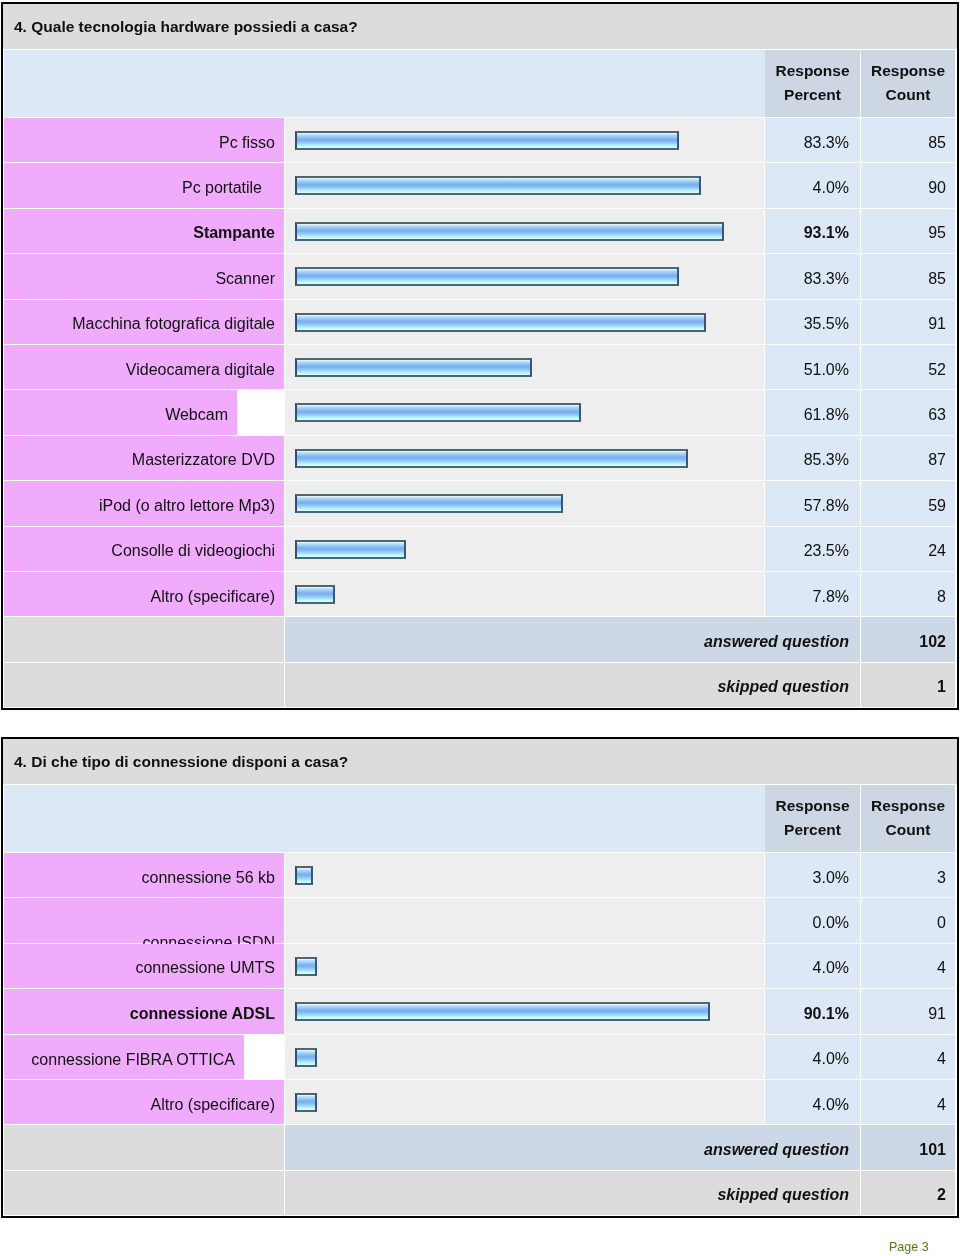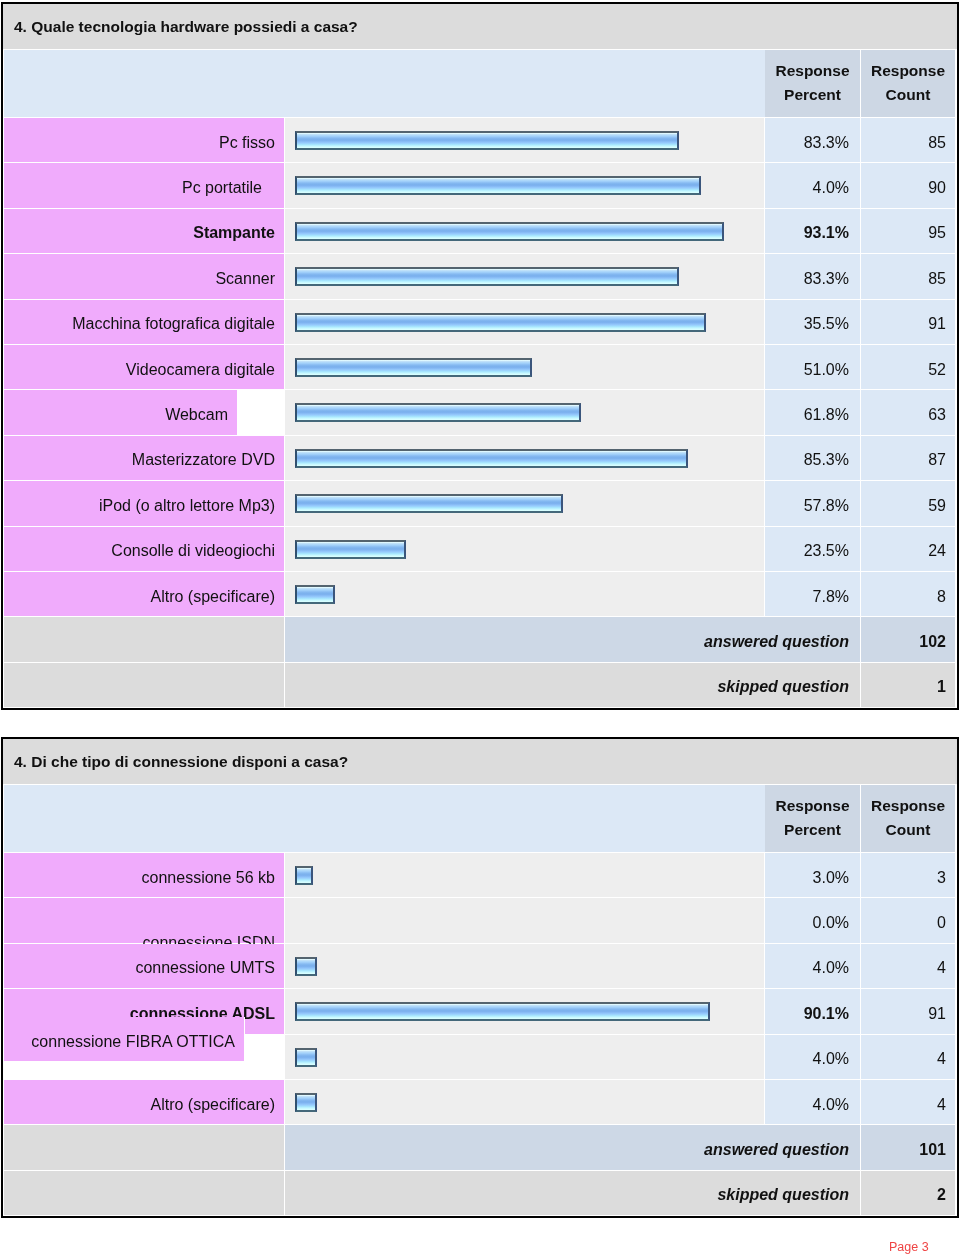--- a/index.html
+++ b/index.html
@@ -22,21 +22,21 @@
   .bar{position:absolute;left:10px;height:19px;box-sizing:border-box;
        border-top:2px solid #54646f;border-bottom:2px solid #44687a;
        border-left:2px solid #31506f;border-right:2px solid #3a557c;
        background:linear-gradient(to bottom,
           #e4fbff 0%, #dcf6fe 5%, #b9dcf8 11%, #aed8fa 16%, #a1d0fa 22%,
           #96c6f6 27%, #87bbf2 33%, #7eb3ee 40%, #7ab0ed 47%,
           #82b5f2 53%, #8dc2f8 60%, #99ccfe 67%, #9fdcfc 73%,
           #abebff 80%, #c4f5ff 87%, #cffdff 93%, #ddffff 100%);}
   .sum-lbl{font-size:16px;font-weight:bold;font-style:italic;color:#111;text-align:right;}
   .sum-cnt{font-size:16px;font-weight:bold;color:#111;text-align:right;}
-  .pagenum{position:absolute;transform:translateZ(0);font-size:12.5px;color:#ef4444;}
+  .pagenum{position:absolute;transform:translateZ(0);font-size:12.5px;color:#4d7c0f;}
 </style>
 </head>
 <body>
 
 <div class="page">
   <div id="tables-root">
       <div class="qtable" style="top:2px;height:707.6999999999999px">
         <div class="qhead"><span class="zfix">4. Quale tecnologia hardware possiedi a casa?</span></div>
         <div class="grid" style="height:658.6999999999999px">
           <div class="cell c-hdr-left" style="left:1px;top:0;width:761px;height:68px;border-right:none"></div>
@@ -235,21 +235,21 @@
           </div>
           <div class="cell c-bar" style="left:282px;top:204.20000000000002px;width:480px;height:45.4px">
             <div class="bar" style="top:13px;width:414.85599999999994px"></div>
           </div>
           <div class="cell c-pct" style="left:762px;top:204.20000000000002px;width:96px;height:45.4px">
             <span class="txt" style="right:11px;top:15.7px;font-weight:bold;">90.1%</span>
           </div>
           <div class="cell c-cnt" style="left:858px;top:204.20000000000002px;width:94px;height:45.4px;border-right:none">
             <span class="txt" style="right:9px;top:15.7px">91</span>
           </div>
-          <div class="cell c-label" style="left:1px;top:232px;width:241px;height:45.4px">
+          <div class="cell c-label" style="left:1px;top:250px;width:241px;height:45.4px">
             <span class="txt" style="right:9px;top:15.7px;">connessione FIBRA OTTICA</span>
           </div>
           <div class="cell c-bar" style="left:282px;top:249.60000000000002px;width:480px;height:45.4px">
             <div class="bar" style="top:13px;width:22.24px"></div>
           </div>
           <div class="cell c-pct" style="left:762px;top:249.60000000000002px;width:96px;height:45.4px">
             <span class="txt" style="right:11px;top:15.7px;">4.0%</span>
           </div>
           <div class="cell c-cnt" style="left:858px;top:249.60000000000002px;width:94px;height:45.4px;border-right:none">
             <span class="txt" style="right:9px;top:15.7px">4</span>

